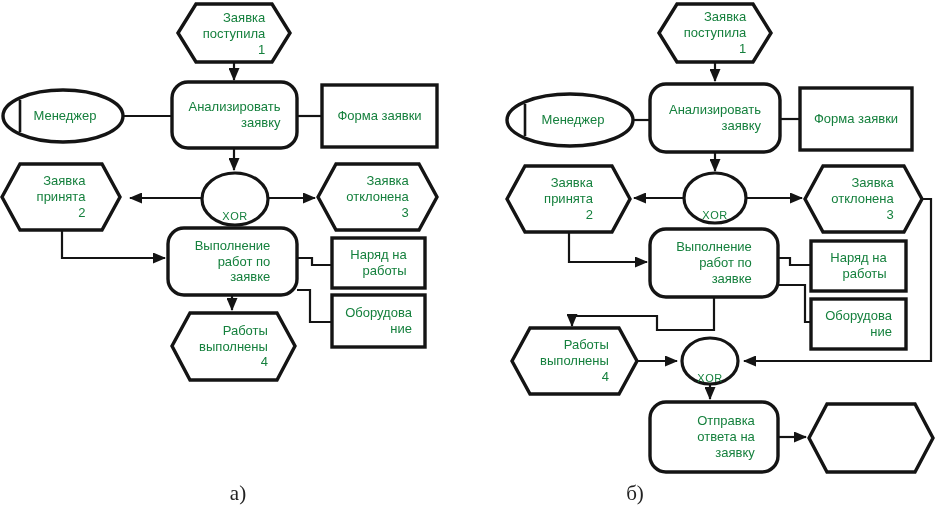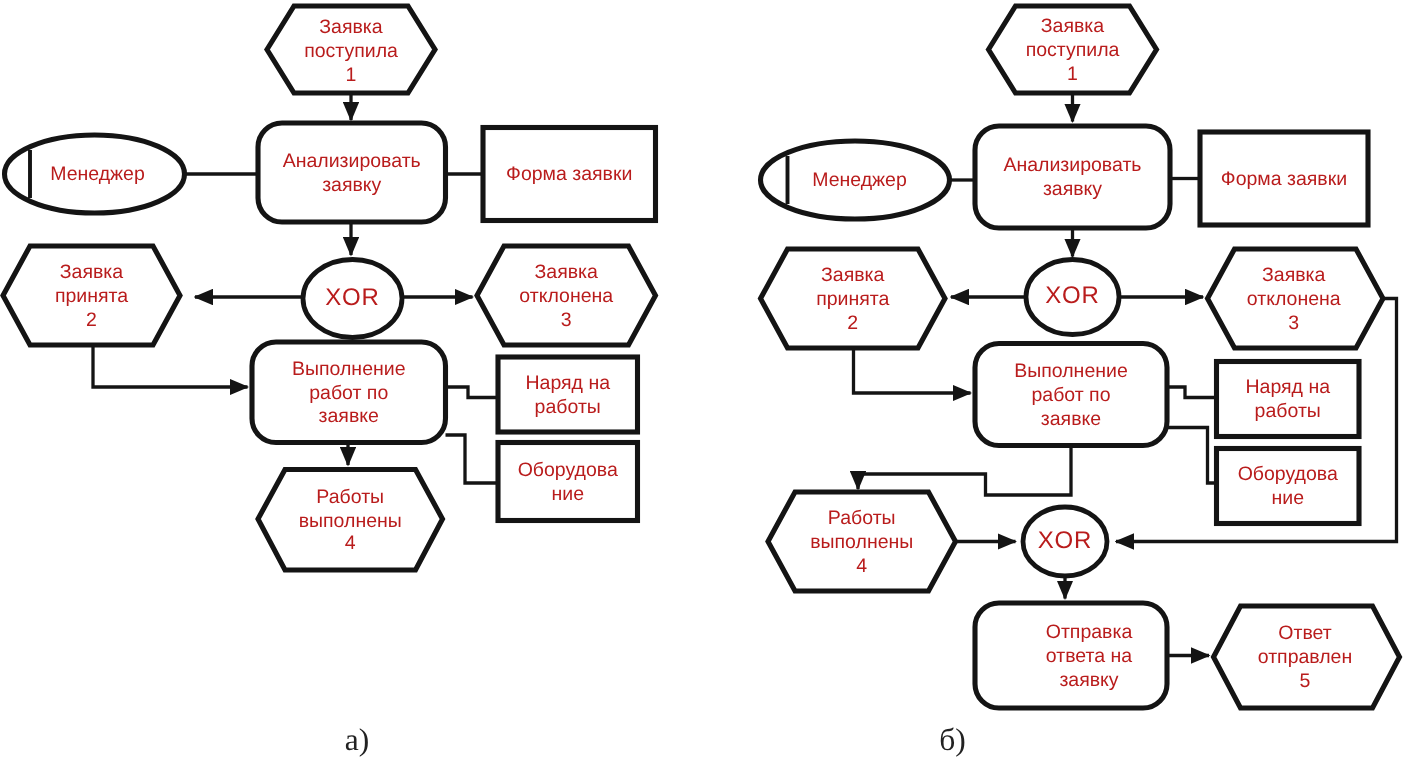--- a/index.html
+++ b/index.html
@@ -33,30 +33,31 @@
   }
   .chord {
     stroke: #141414;
     stroke-width: 2.6px;
   }
   .label {
     position: absolute;
     display: flex;
     align-items: center;
     justify-content: center;
-    text-align: center;
+    text-align: right;
     white-space: pre-line;
     font-size: 13px;
     line-height: 1.22;
-    color: #b91c1c;
+    color: #15803d;
     pointer-events: none;
   }
   .xor-label {
-    font-size: 16px;
+    font-size: 11px;
     letter-spacing: 0.5px;
+    margin-top: 18px;
   }
   .caption {
     position: absolute;
     display: flex;
     align-items: center;
     justify-content: center;
     font-family: "Liberation Serif", serif;
     font-size: 21px;
     color: #222222;
   }
@@ -199,18 +200,15 @@
 работы</div>
   <div class="label" style="left:813px; top:301px; width:91px; height:46px;">Оборудова
 ние</div>
   <div class="label" style="left:516px; top:330px; width:117px; height:62px;">Работы
 выполнены
 4</div>
   <div class="label xor-label" style="left:684px; top:340px; width:52px; height:42px;">XOR</div>
   <div class="label" style="left:652px; top:404px; width:148px; height:66px;">Отправка
 ответа на
 заявку</div>
-  <div class="label" style="left:811px; top:406px; width:118px; height:64px;">Ответ
-отправлен
-5</div>
   <div class="caption" style="left:604px; top:479px; width:62px; height:28px;">б)</div>
 
 </div>
 
 </body></html>

